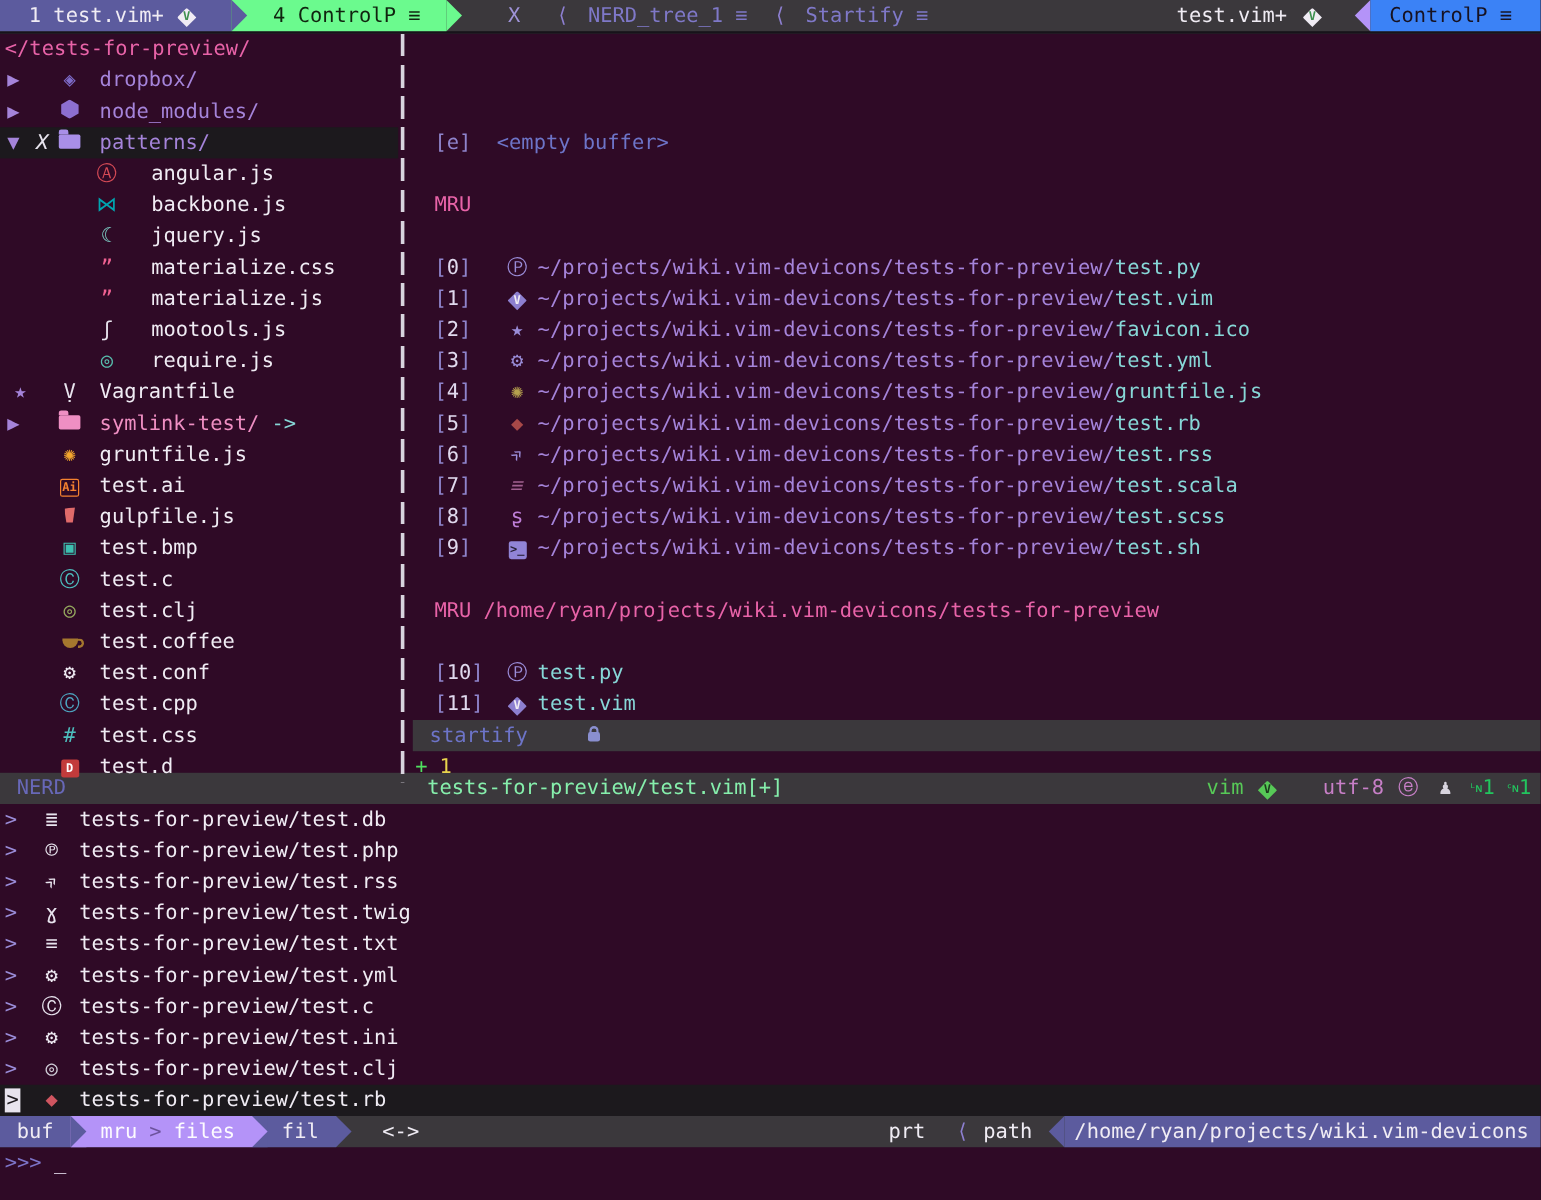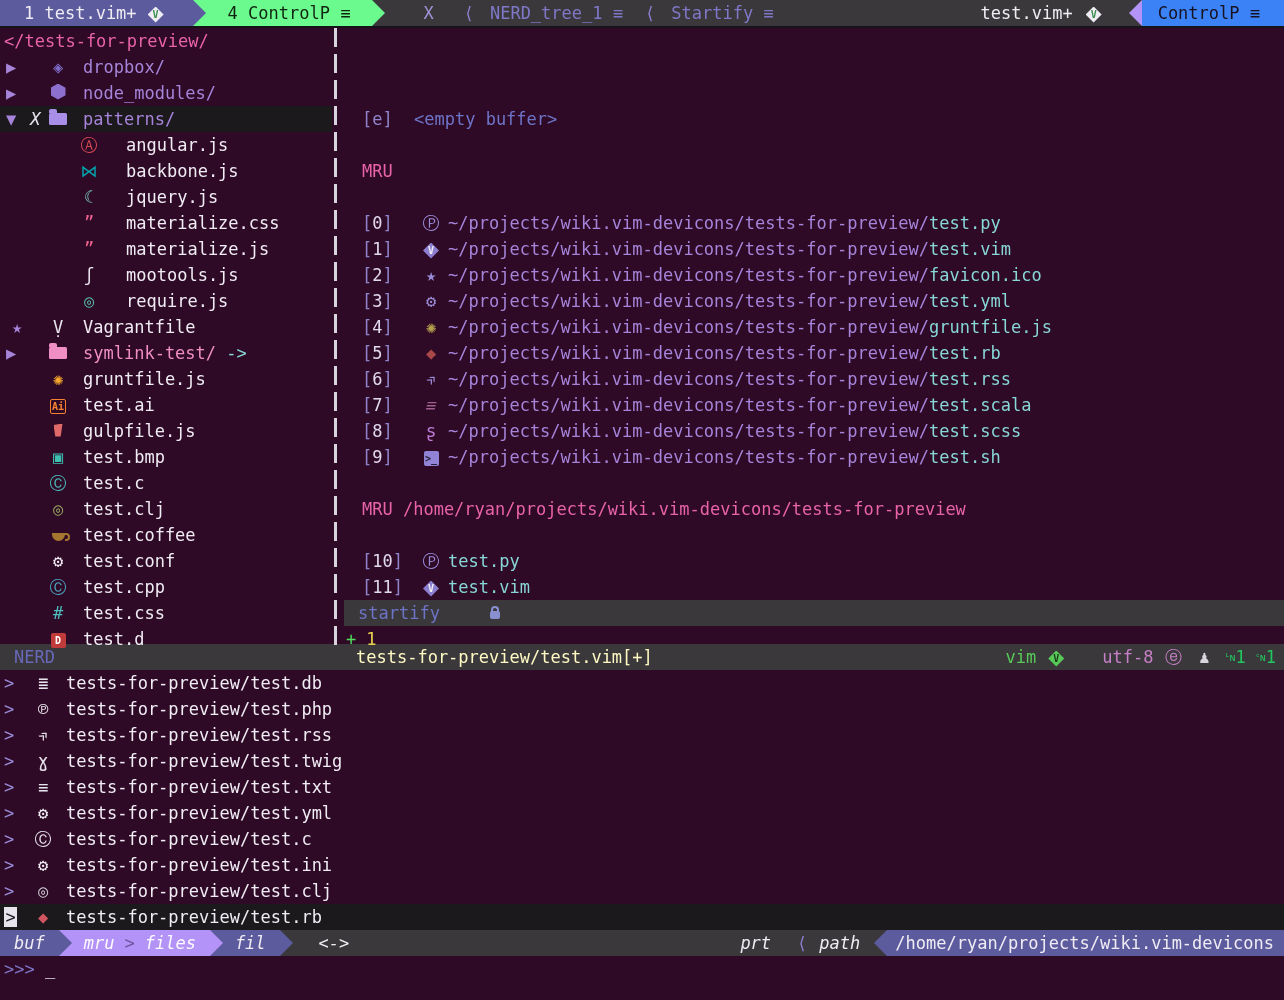--- a/index.html
+++ b/index.html
@@ -58,35 +58,35 @@
   .s-path{color:#a584da;}
   .s-file{color:#87d7d7;}
   .startify-status{height:26px;background:#3b383c;display:flex;align-items:center;padding-left:14px;
                    color:#6d74c8;gap:44px;flex:none;}
   .vimrow{height:26px;display:flex;align-items:center;white-space:pre;flex:none;padding-left:2px;}
   .v-sign{color:#4fdf5f;}
   .v-num{color:#e8d44d;margin-left:10px;}
   
   .statusband{height:26px;background:#3b383c;display:flex;align-items:center;}
   .nerd-seg{width:336px;flex:none;padding-left:14px;box-sizing:border-box;color:#6868b8;}
-  .file-seg{margin-left:20px;color:#fef9c3;white-space:pre;}
+  .file-seg{margin-left:20px;color:#86efac;white-space:pre;}
   .right-seg{margin-left:auto;display:flex;align-items:center;gap:9px;padding-right:8px;}
   .ft-vim{color:#57c957;}
   .enc{color:#c77fc7;margin-left:26px;}
   .lininfo{color:#22c55e;display:flex;align-items:center;}
   .lininfo .pfx{font-size:10px;letter-spacing:-1px;margin-right:1px;}
   
   .ctrlp-list{height:260px;display:flex;flex-direction:column;}
   .crow{height:26px;display:flex;align-items:center;white-space:pre;flex:none;padding-left:4px;}
   .c-mark{width:24px;flex:none;color:#9a8cd8;}
   .c-cursor{width:13px;flex:none;background:#e8e4ee;color:#1c191d;text-align:center;margin-right:11px;}
   .c-icon{width:30px;flex:none;}
   .c-label{margin-left:8px;color:#f0ecf4;}
   .ctrlp-status{height:26px;background:#3b383c;display:flex;align-items:stretch;color:#f0ecf4;}
-  .seg{display:flex;align-items:center;padding:0 14px;white-space:pre;font-style:italic;}
+  .seg{display:flex;align-items:center;padding:0 14px;white-space:pre;}
   .seg-slate{background:#5c5b9e;}
   .seg-light{background:#b493f8;color:#fdfbff;}
   .seg-dark{background:transparent;}
   .seg .thin{color:rgba(50,30,80,.55);padding:0 10px;}
   .cs-arrow{width:0;height:0;border-top:13px solid transparent;border-bottom:13px solid transparent;flex:none;}
   .cs-right{margin-left:auto;display:flex;align-items:stretch;}
   .cs-ang{color:#8d7fd0;display:flex;align-items:center;padding:0 12px;}
   .seg-path{background:#5c5b9e;padding:0 10px 0 8px;display:flex;align-items:center;}
   .promptline{height:26px;display:flex;align-items:center;padding-left:4px;white-space:pre;}
   .p-marks{color:#7d74c8;}

